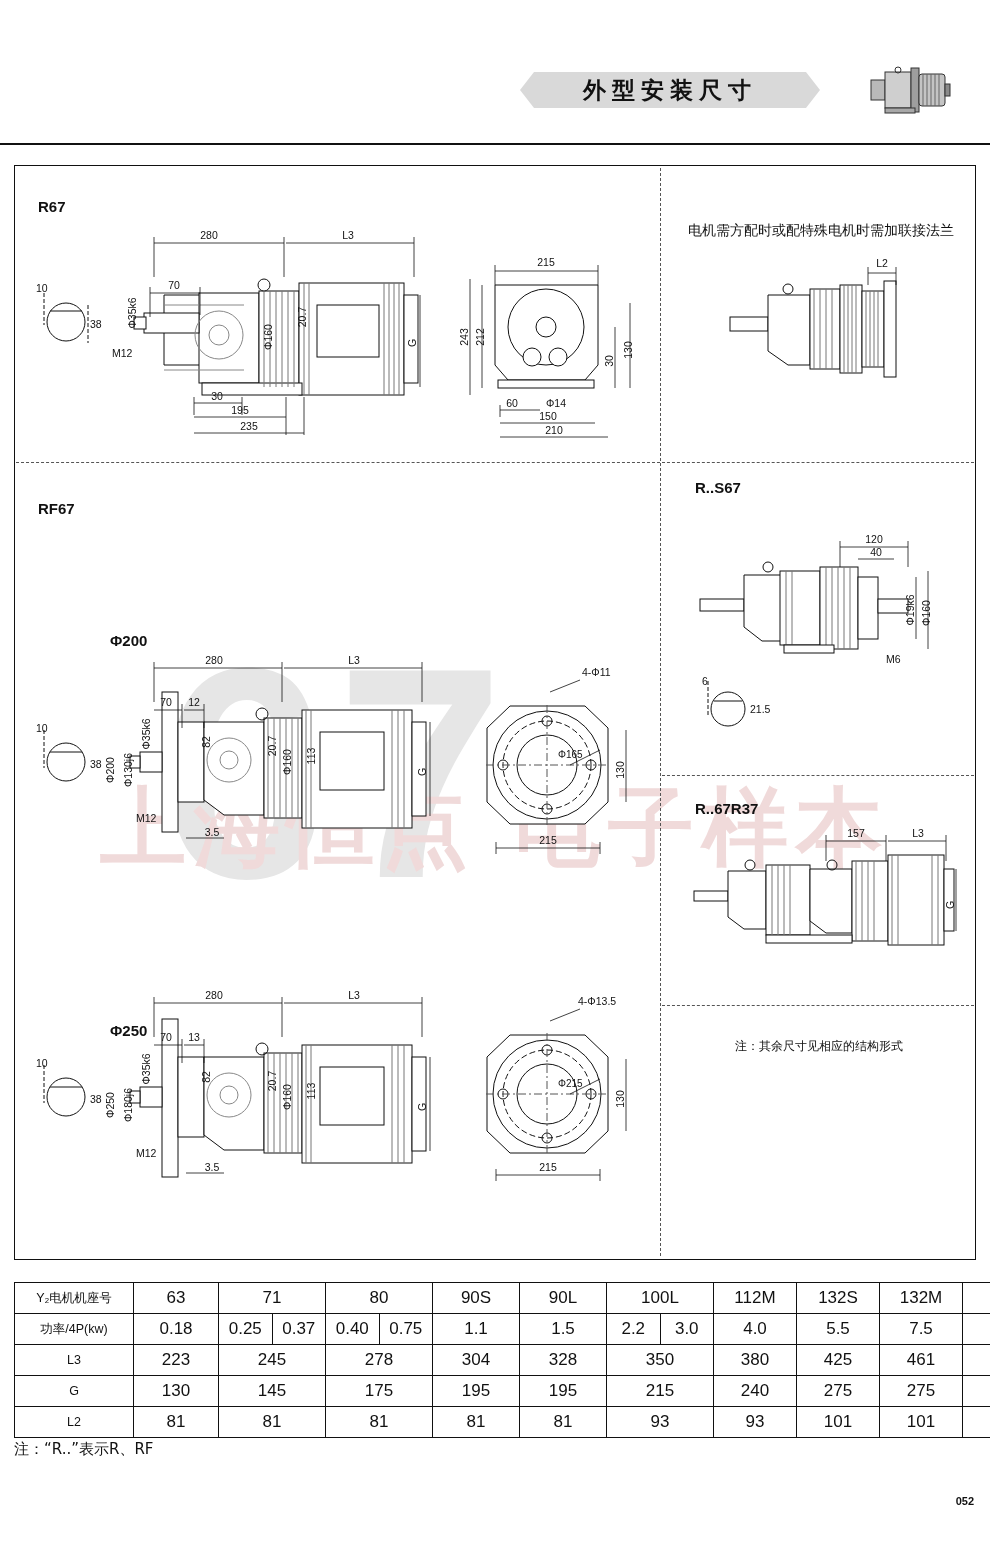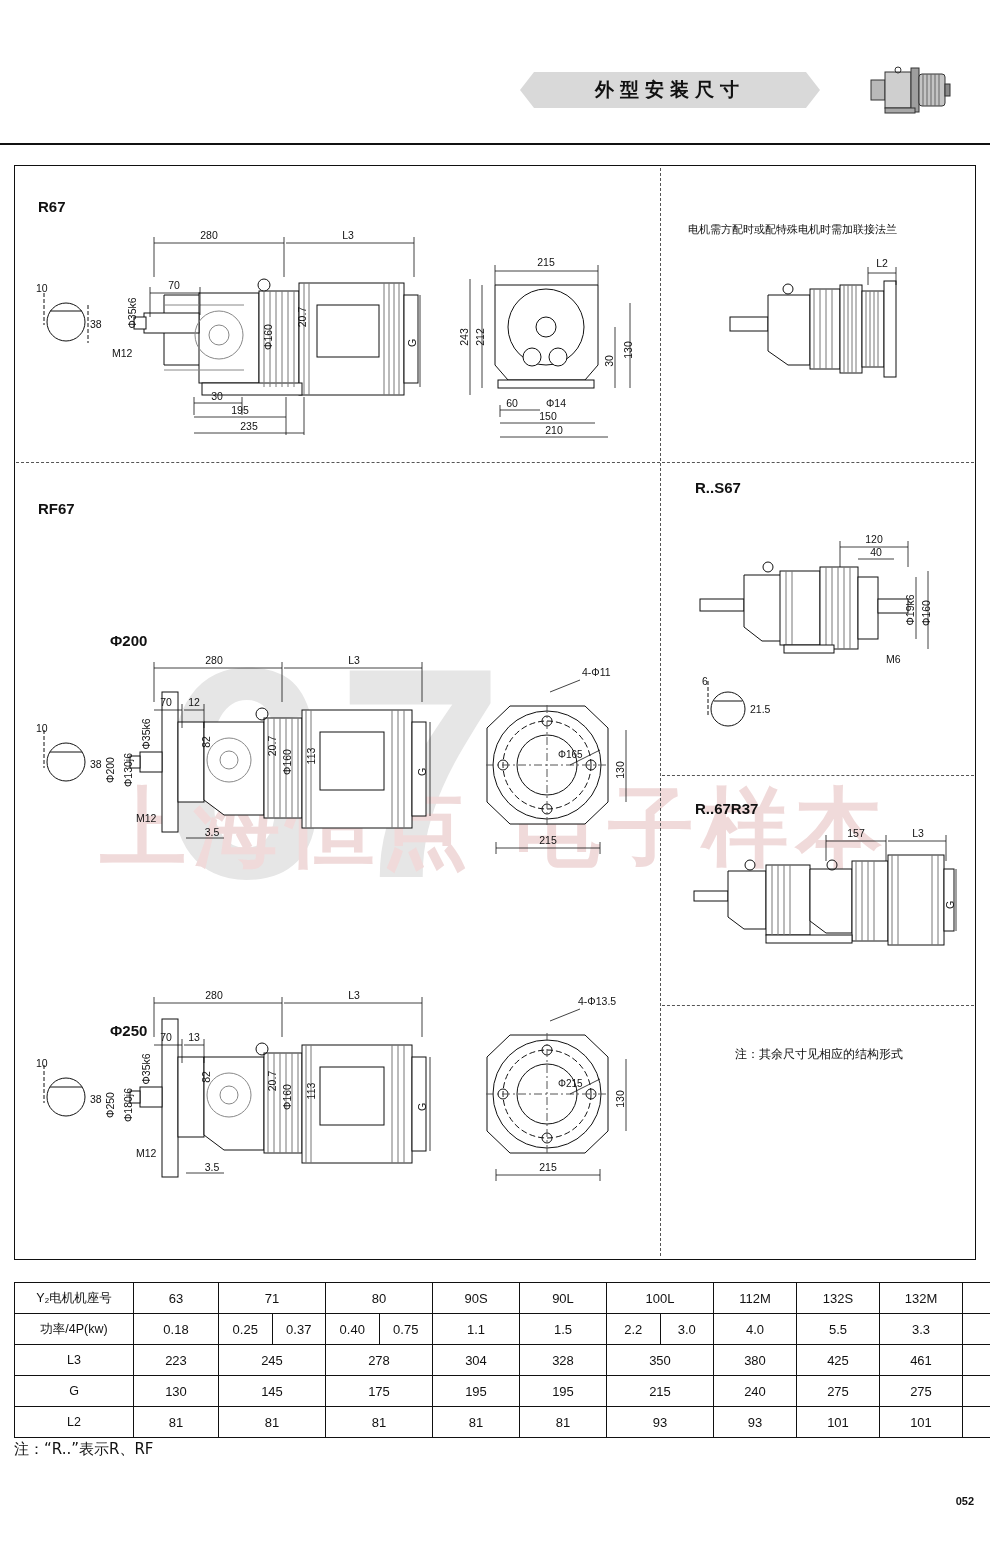--- a/index.html
+++ b/index.html
@@ -15,21 +15,21 @@
   
   .header{position:absolute;left:0;top:0;width:990px;height:150px;}
   .title-banner{
     position:absolute;left:520px;top:72px;width:300px;height:36px;
     background:#d9d9d9;
     clip-path:polygon(14px 0,286px 0,300px 18px,286px 36px,14px 36px,0 18px);
     display:flex;align-items:center;justify-content:center;
   }
   .title-banner span{
     font-family:"DejaVu Sans",sans-serif;
-    font-size:19px;font-weight:bold;letter-spacing:6px;color:#111;
+    font-size:23px;font-weight:bold;letter-spacing:6px;color:#111;
   }
   .header-rule{position:absolute;left:0;top:143px;width:990px;height:2px;background:#111;}
   .motor-thumb{position:absolute;left:868px;top:62px;width:82px;height:58px;}
 
   
   .wm67{
     position:absolute;left:160px;top:600px;
     font-size:300px;font-weight:bold;color:#e6e6e6;
     font-family:"Liberation Sans",sans-serif;
     letter-spacing:10px;z-index:0;user-select:none;
@@ -49,32 +49,32 @@
   .dash-v{
     position:absolute;left:660px;top:168px;height:1088px;width:0;
     border-left:1px dashed #555;z-index:2;
   }
   .dash-h1{position:absolute;left:16px;top:462px;width:644px;height:0;border-top:1px dashed #555;z-index:2;}
   .dash-h2{position:absolute;left:662px;top:462px;width:312px;height:0;border-top:1px dashed #555;z-index:2;}
   .dash-h3{position:absolute;left:662px;top:775px;width:312px;height:0;border-top:1px dashed #555;z-index:2;}
   .dash-h4{position:absolute;left:662px;top:1005px;width:312px;height:0;border-top:1px dashed #555;z-index:2;}
 
   .sec-label{position:absolute;font-size:15px;font-weight:bold;z-index:5;font-family:Liberation Sans, sans-serif;}
-  .note-cn{position:absolute;font-size:11px;z-index:5;font-family:"DejaVu Sans",sans-serif;color:#111;}
+  .note-cn{position:absolute;font-size:14px;z-index:5;font-family:"DejaVu Sans",sans-serif;color:#111;}
 
   
   svg{position:absolute;z-index:3;overflow:visible;}
   svg text{font-family:"Liberation Sans","DejaVu Sans",sans-serif;fill:#111;}
 
   
   .tablewrap{position:absolute;left:14px;top:1282px;width:962px;z-index:5;}
   table{border-collapse:collapse;width:962px;table-layout:fixed;}
   td{
     border:1px solid #111;height:30px;text-align:center;
-    font-size:13px;font-family:"Liberation Sans","DejaVu Sans",sans-serif;
+    font-size:17px;font-family:"Liberation Sans","DejaVu Sans",sans-serif;
     padding:0;
   }
   td.rowhead{font-size:12.5px;}
   .foot-note{
     position:absolute;left:14px;top:1440px;font-size:15px;z-index:5;
     font-family:"DejaVu Sans",sans-serif;
   }
   .pagenum{
     position:absolute;right:16px;top:1495px;font-size:11px;font-weight:bold;z-index:5;
     font-family:"Liberation Sans",sans-serif;
@@ -116,21 +116,21 @@
   <div class="dash-h3"></div>
   <div class="dash-h4"></div>
 
   <div class="sec-label" style="left:38px;top:198px;">R67</div>
   <div class="sec-label" style="left:38px;top:500px;">RF67</div>
   <div class="sec-label" style="left:110px;top:632px;">Φ200</div>
   <div class="sec-label" style="left:110px;top:1022px;">Φ250</div>
   <div class="sec-label" style="left:695px;top:479px;">R..S67</div>
   <div class="sec-label" style="left:695px;top:800px;">R..67R37</div>
   <div class="note-cn" style="left:688px;top:222px;">电机需方配时或配特殊电机时需加联接法兰</div>
-  <div class="note-cn" style="left:735px;top:1038px;font-size:12px;margin-top:8px;">注：其余尺寸见相应的结构形式</div>
+  <div class="note-cn" style="left:735px;top:1038px;font-size:12px;">注：其余尺寸见相应的结构形式</div>
 
   <svg style="left:14px;top:165px;" width="650" height="300" viewBox="0 0 650 300">
     <g stroke="#111" fill="none" stroke-width="1">
 
       <circle cx="52" cy="157" r="19" fill="#fff"></circle>
       <line x1="36" y1="146" x2="68" y2="146"></line>
       <line x1="30" y1="128" x2="30" y2="160" stroke-dasharray="4 2"></line>
       <line x1="74" y1="140" x2="74" y2="178" stroke-dasharray="4 2"></line>
 
       <path d="M150 130 L150 200 L190 200 L190 215 L230 215 L230 130 Z" fill="#fff"></path>
@@ -580,21 +580,21 @@
           <td style="width:53px">0.25</td>
           <td style="width:53px">0.37</td>
           <td style="width:53px">0.40</td>
           <td style="width:53px">0.75</td>
           <td>1.1</td>
           <td>1.5</td>
           <td style="width:53px">2.2</td>
           <td style="width:53px">3.0</td>
           <td>4.0</td>
           <td>5.5</td>
-          <td>3.3</td>
+          <td>7.5</td>
           <td></td>
         </tr>
         <tr>
           <td class="rowhead">L3</td>
           <td>223</td>
           <td colspan="2">245</td>
           <td colspan="2">278</td>
           <td>304</td>
           <td>328</td>
           <td colspan="2">350</td>

